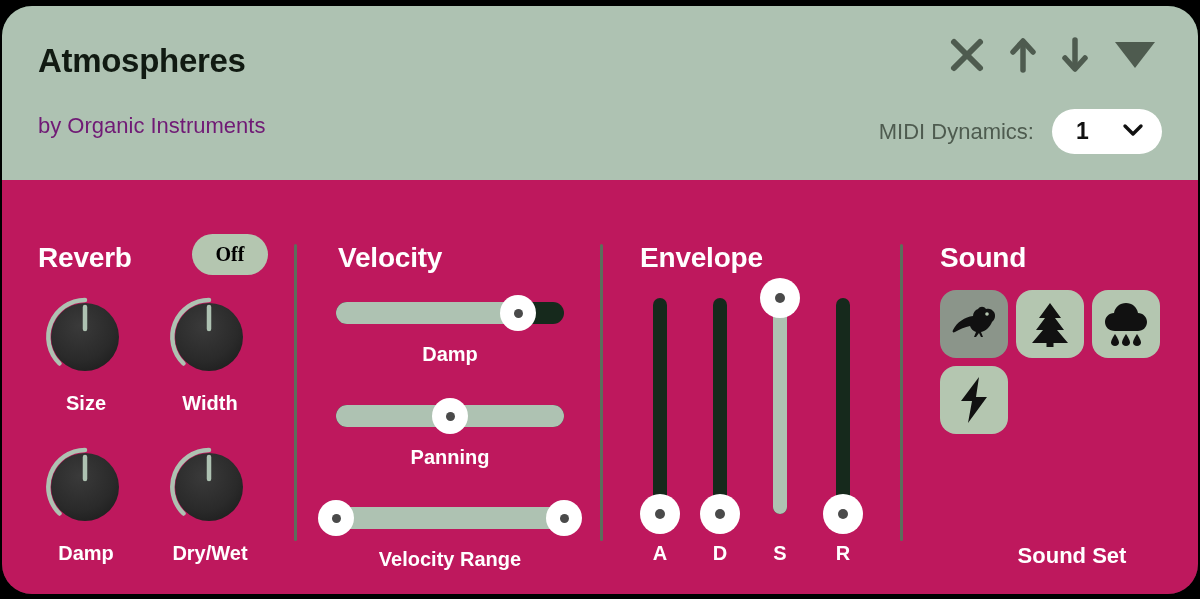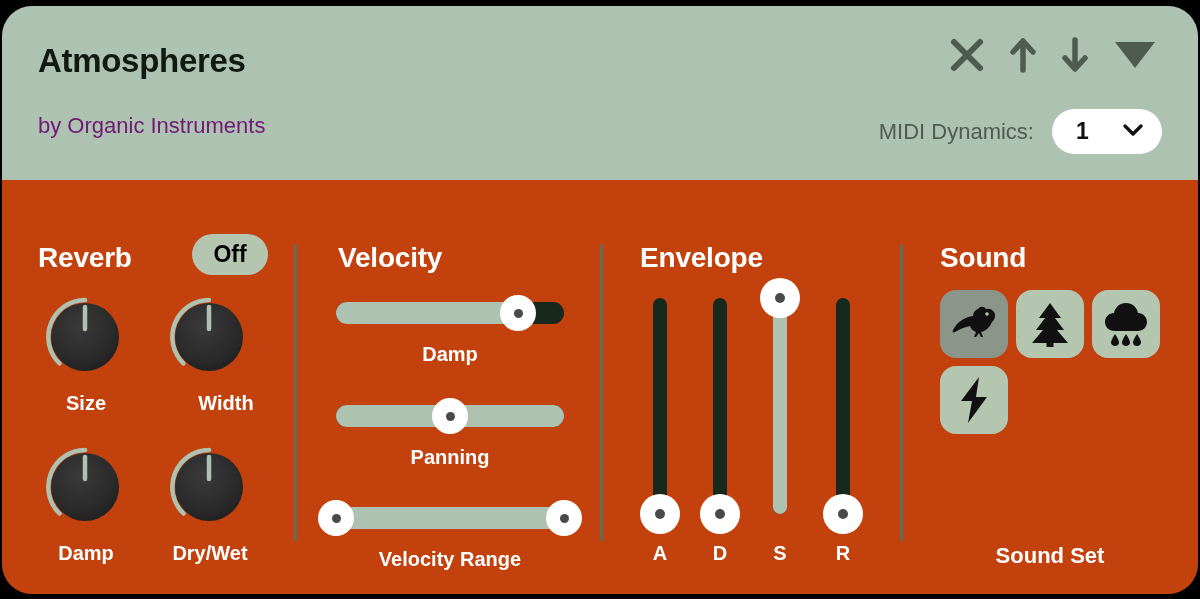--- a/index.html
+++ b/index.html
@@ -97,21 +97,21 @@
     color: #111111;
   }
 
   
   #body-panel {
     position: absolute;
     left: 0;
     top: 174px;
     width: 100%;
     height: 414px;
-    background: #c2410c;
+    background: #be185d;
   }
 
   .divider {
     position: absolute;
     top: 64px;
     width: 3px;
     height: 297px;
     background: #5d6e5b;
     border-radius: 2px;
   }
@@ -146,23 +146,24 @@
     width: 76px;
     height: 41px;
     background: #b4c6b0;
     border-radius: 21px;
     display: flex;
     align-items: center;
     justify-content: center;
     cursor: pointer;
   }
   #reverb-toggle-label {
-    font-size: 23px;
+    font-size: 20px;
     font-weight: bold;
     color: #000000;
+    font-family: Liberation Serif, serif;
   }
 
   .knob {
     position: absolute;
     width: 82px;
     height: 82px;
   }
   .knob-svg { display: block; }
 
   
@@ -271,21 +272,21 @@
     display: flex;
     align-items: center;
     justify-content: center;
     cursor: pointer;
   }
   .sound-btn.selected { background: #8b958a; }
   .sound-btn svg { display: block; }
 
   #sound-set-label {
     position: absolute;
-    left: 938px;
+    left: 960px;
     top: 363px;
     width: 220px;
     text-align: center;
     font-size: 22px;
     font-weight: bold;
     color: #ffffff;
   }
 </style>
 </head>
 <body>
@@ -364,21 +365,21 @@
     </div>
     <div class="param-label" style="left:22px; top:212px; width:124px;">Size</div>
 
     <div class="knob" style="left:166px; top:116px;">
       <svg class="knob-svg" width="82" height="82" viewBox="0 0 82 82">
         <path d="M 41 4 A 37 37 0 0 0 15.5 67.5" fill="none" stroke="#aec2b2" stroke-width="4.5" stroke-linecap="round"></path>
         <circle cx="41" cy="41" r="34" fill="url(#kg1)"></circle>
         <line x1="41" y1="11" x2="41" y2="33" stroke="#aec2b2" stroke-width="4.5" stroke-linecap="round"></line>
       </svg>
     </div>
-    <div class="param-label" style="left:162px; top:212px; width:124px;">Width</div>
+    <div class="param-label" style="left:146px; top:212px; width:124px;">Width</div>
 
     <div class="knob" style="left:42px; top:266px;">
       <svg class="knob-svg" width="82" height="82" viewBox="0 0 82 82">
         <path d="M 41 4 A 37 37 0 0 0 15.5 67.5" fill="none" stroke="#aec2b2" stroke-width="4.5" stroke-linecap="round"></path>
         <circle cx="41" cy="41" r="34" fill="url(#kg1)"></circle>
         <line x1="41" y1="11" x2="41" y2="33" stroke="#aec2b2" stroke-width="4.5" stroke-linecap="round"></line>
       </svg>
     </div>
     <div class="param-label" style="left:22px; top:362px; width:124px;">Damp</div>
 

